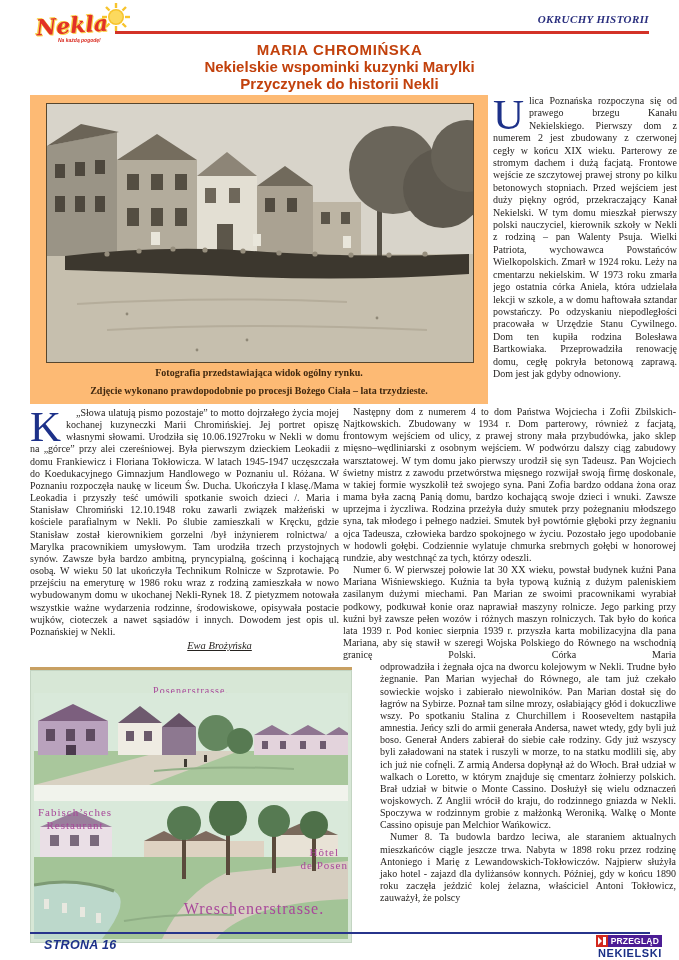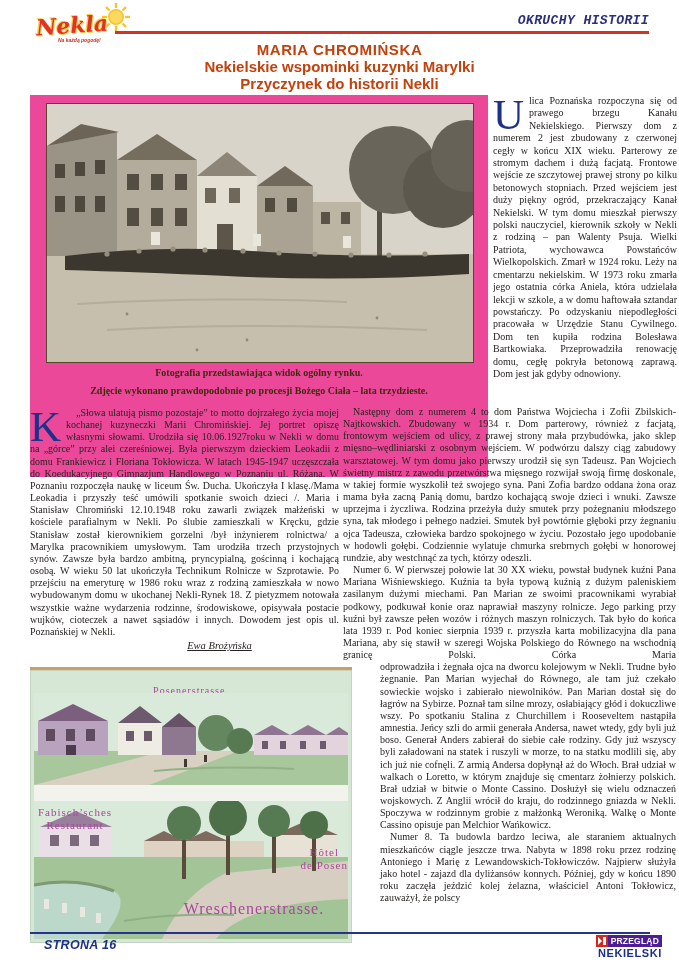--- a/index.html
+++ b/index.html
@@ -7,28 +7,28 @@
         font-family:"Liberation Serif",serif;}
   
   .logo{position:absolute;left:30px;top:4px;width:105px;height:44px;}
   .sun{position:absolute;right:2px;top:-2px;}
   .logo-word{position:absolute;left:6px;top:8px;font-family:"DejaVu Serif",serif;
              font-style:italic;font-weight:bold;font-size:22px;color:#e23127;
              text-shadow:0 0 1px #f9d34b,1px 1px 0 #f9d34b,-1px -1px 0 #f9d34b;transform:rotate(-4deg);}
   .logo-tag{position:absolute;left:28px;top:33px;font-family:"Liberation Sans",sans-serif;
             font-style:italic;font-weight:bold;font-size:5px;color:#d92c22;}
   .red-rule{position:absolute;left:115px;top:31px;width:534px;height:3px;background:#d33227;}
-  .section-title{position:absolute;right:30px;top:13px;font-family:Liberation Mono, monospace;
-                 font-weight:bold;font-style:italic;font-size:13px;color:#2a2f7e;letter-spacing:.4px;}
+  .section-title{position:absolute;right:30px;top:13px;font-family:Liberation Serif, serif;
+                 font-weight:bold;font-style:italic;font-size:11px;color:#2a2f7e;letter-spacing:.4px;}
   .title-block{position:absolute;left:0;top:41px;width:679px;text-align:center;
                font-family:"Liberation Sans",sans-serif;font-weight:bold;color:#c2410c;}
   .t1{font-size:15px;letter-spacing:.6px;}
   .t2{font-size:15px;margin-top:0;}
   
-  .photo-frame{position:absolute;left:30px;top:95px;width:458px;height:382px;background:#ec4899;}
+  .photo-frame{position:absolute;left:30px;top:95px;width:458px;height:309px;background:#fdba74;}
   .photo-img{position:absolute;left:16px;top:8px;width:426px;height:258px;border:1px solid #56462e;
              background:#d8d4ca;}
   .cap{position:absolute;left:0;width:100%;text-align:center;font-weight:bold;font-size:10px;
        color:#40280f;}
   .cap1{top:272px;} .cap2{top:290px;}
   
   .serif{font-size:10px;line-height:12.15px;text-align:justify;color:#262320;}
   .col-right-top{position:absolute;left:493px;top:95px;width:184px;height:316px;overflow:hidden;line-height:12.4px;}
   .col-left{position:absolute;left:30px;top:407px;width:309px;}
   .col-right{position:absolute;left:343px;top:406px;width:333px;height:530px;overflow:hidden;}

